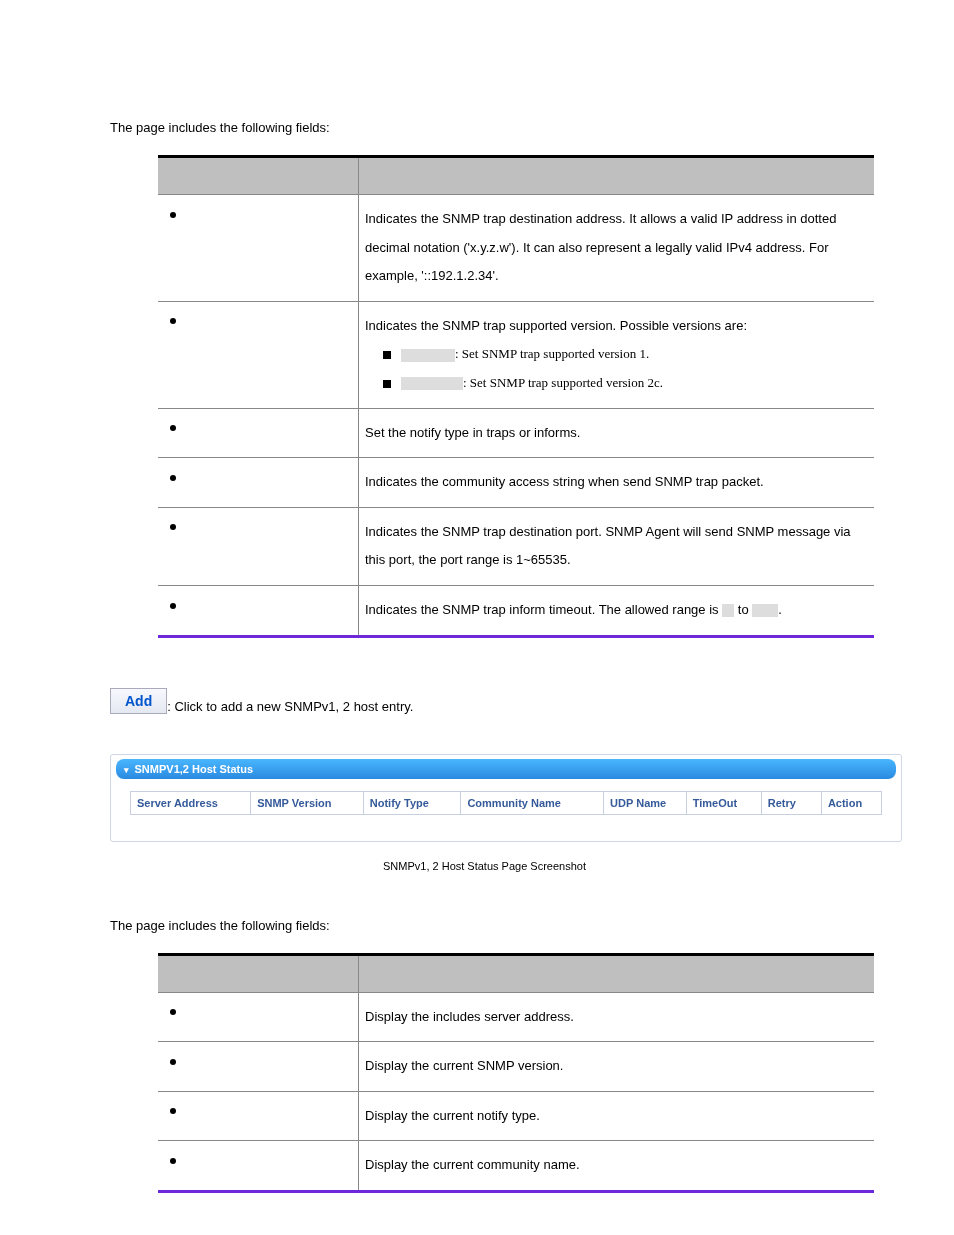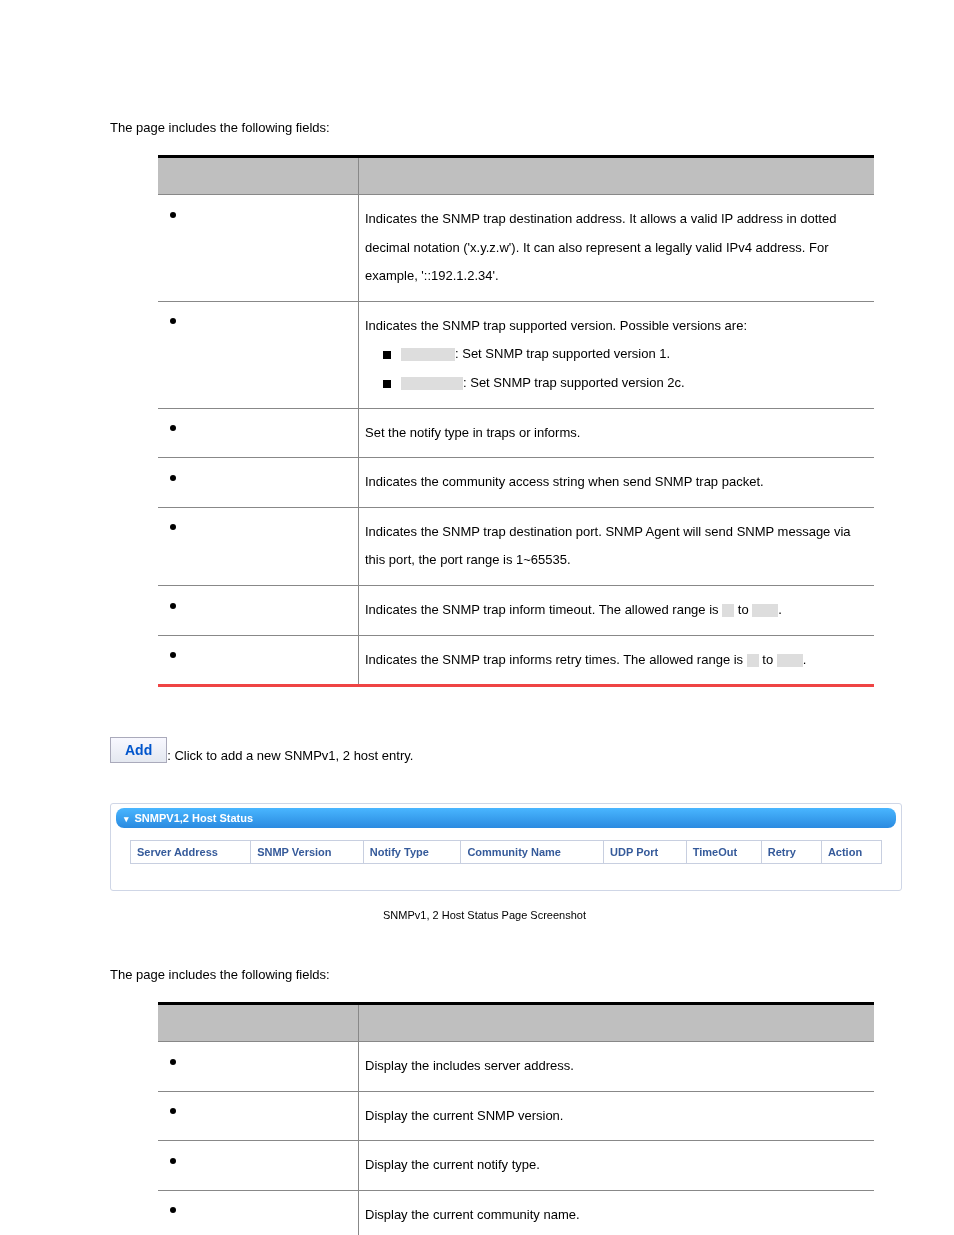--- a/index.html
+++ b/index.html
@@ -19,21 +19,21 @@
   }
   .intro {
     margin-bottom: 20px;
   }
   table.fields {
     border-collapse: collapse;
     width: 716px;
     margin-left: 48px;
     margin-bottom: 40px;
     border-top: 3px solid #000;
-    border-bottom: 3px solid #ef4444;
+    border-bottom: 3px solid #6d28d9;
   }
   table.fields th {
     background: #bfbfbf;
     border-bottom: 1px solid #888;
     height: 34px;
   }
   table.fields td {
     border-top: 1px solid #888;
     padding: 10px 6px;
     vertical-align: top;
@@ -61,20 +61,21 @@
     display: inline-block;
     width: 8px;
     height: 8px;
     background: #000;
     vertical-align: middle;
     margin-right: 10px;
     margin-left: 18px;
   }
   .sub-line {
     line-height: 2.2;
+    font-family: Liberation Serif, serif;
   }
   .gap {
     display: inline-block;
     background: #ddd;
     height: 13px;
     vertical-align: middle;
   }
   .addrow {
     margin-top: 50px;
     margin-bottom: 40px;
@@ -167,26 +168,20 @@
       <td>Indicates the community access string when send SNMP trap packet.</td>
     </tr>
     <tr>
       <td class="left"><span class="bullet"></span></td>
       <td>Indicates the SNMP trap destination port. SNMP Agent will send SNMP message via this port, the port range is 1~65535.</td>
     </tr>
     <tr>
       <td class="left"><span class="bullet"></span></td>
       <td>
         <span>Indicates the SNMP trap inform timeout. The allowed range is </span><span class="gap" style="width:12px"></span><span> to </span><span class="gap" style="width:26px"></span><span>.</span>
-      </td>
-    </tr>
-    <tr>
-      <td class="left"><span class="bullet"></span></td>
-      <td>
-        <span>Indicates the SNMP trap informs retry times. The allowed range is </span><span class="gap" style="width:12px"></span><span> to </span><span class="gap" style="width:26px"></span><span>.</span>
       </td>
     </tr>
   </tbody>
     </table>
 
   <div class="addrow">
     <span class="add-btn">Add</span><span>: Click to add a new SNMPv1, 2 host entry.</span>
   </div>
 
   <div class="panel-wrap">
@@ -194,21 +189,21 @@
       <span class="chev">▾</span><span>SNMPV1,2 Host Status</span>
     </div>
     <div class="panel-body">
       <table class="status">
         <tbody>
             <tr>
           <th style="width:16%">Server Address</th>
           <th style="width:15%">SNMP Version</th>
           <th style="width:13%">Notify Type</th>
           <th style="width:19%">Community Name</th>
-          <th style="width:11%">UDP Port</th>
+          <th style="width:11%">UDP Name</th>
           <th style="width:10%">TimeOut</th>
           <th style="width:8%">Retry</th>
           <th style="width:8%">Action</th>
         </tr>
       </tbody>
         </table>
     </div>
   </div>
 
   <div class="caption">SNMPv1, 2 Host Status Page Screenshot</div>

